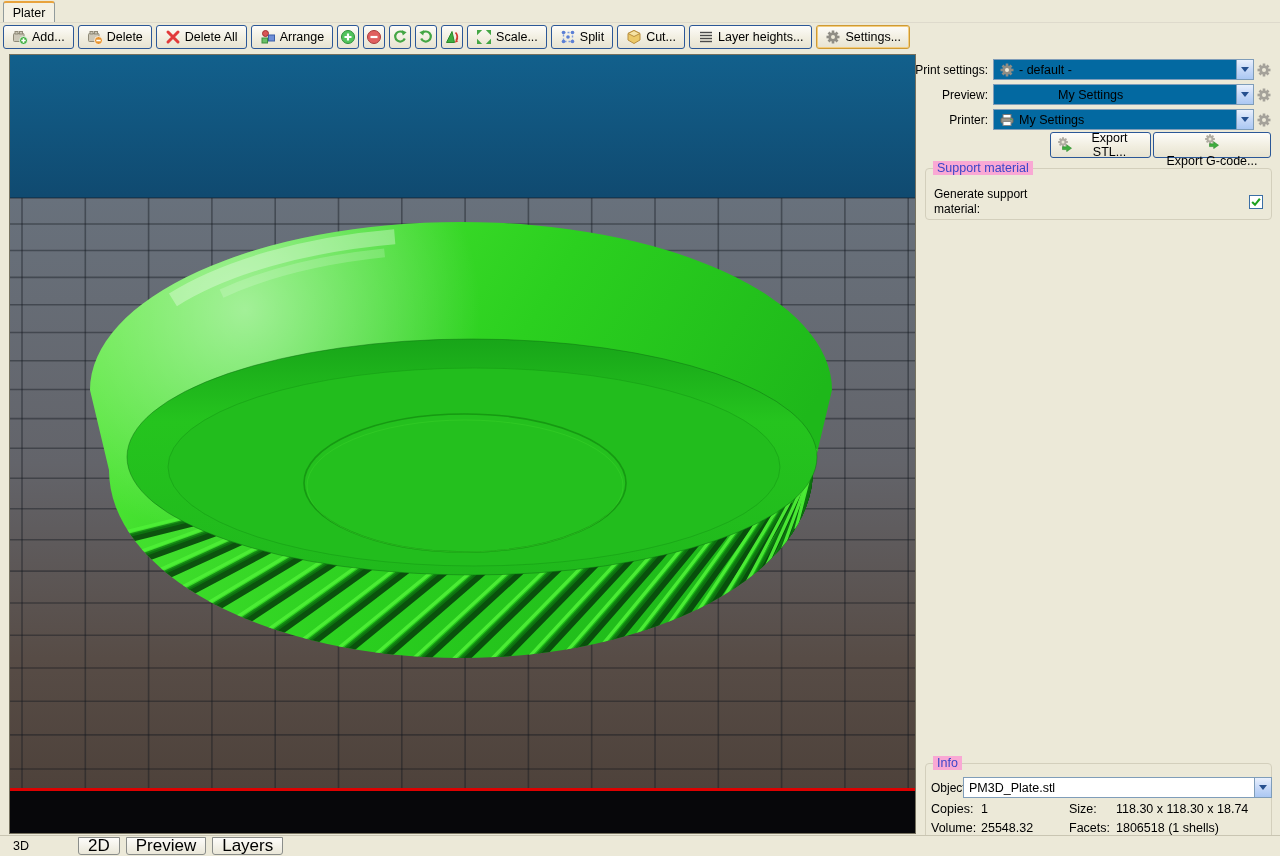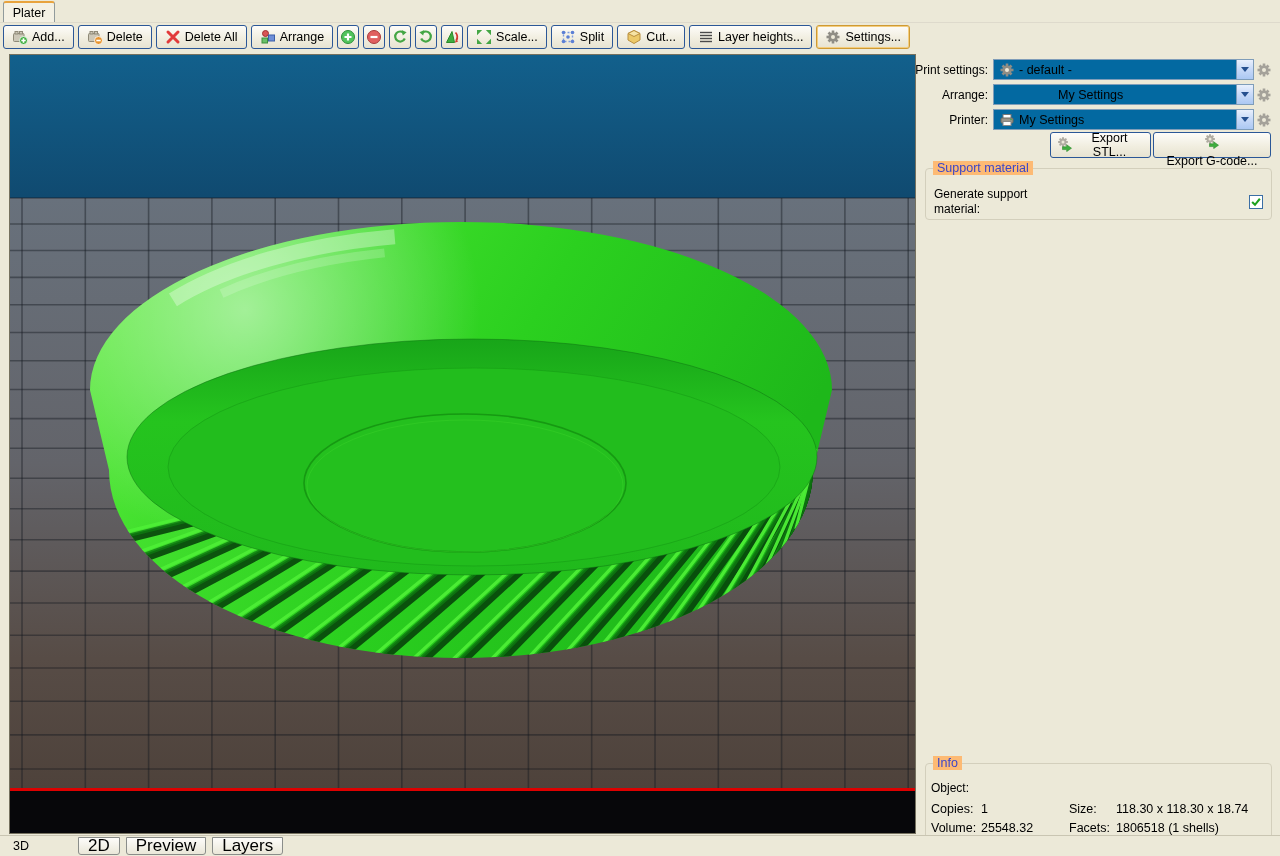--- a/index.html
+++ b/index.html
@@ -42,21 +42,21 @@
   .tri { width:0; height:0; border:4px solid transparent; border-top:5px solid #26508f; margin-top:4px; }
   .gearbtn { position:absolute; left:1256px; top:2px; width:17px; height:17px; background:none; border:none; cursor:pointer; padding:0; }
   .gearbtn svg { width:16px; height:16px; display:block; }
 
   .xbtn { position:absolute; height:26px; background:linear-gradient(#fdfcf9,#f1eee0 55%,#e7e3d1);
     border:1px solid #2b5797; border-radius:3px; display:flex; align-items:center; gap:2px; padding:0 6px;
     font-family:inherit; font-size:12.5px; cursor:pointer; }
   .xbtn svg { width:16px; height:16px; flex:none; }
 
   .groupbox { position:absolute; border:1px solid #d3cfbc; border-radius:4px; }
-  .legend { position:absolute; top:-8px; left:7px; background:#fdba74; padding:0 4px; color:#3b45c8; font-size:12.5px; white-space:nowrap;text-align:right; }
+  .legend { position:absolute; top:-8px; left:7px; background:#f9a8d4; padding:0 4px; color:#3b45c8; font-size:12.5px; white-space:nowrap;text-align:right; }
   .support-label { position:absolute; left:8px; top:18px; width:120px; line-height:15px; font-size:12px; }
   .checkbox { position:absolute; left:323px; top:26px; width:14px; height:14px; background:#fff; border:1px solid #3b6ea5; }
   .checkbox svg { width:12px; height:12px; display:block; margin:0 auto; }
 
   .obj-label { position:absolute; left:5px; top:17px; font-size:12px; }
   .obj-combo { position:absolute; left:37px; top:13px; width:309px; height:21px; background:#fff; border:1px solid #7f9db9;
     display:flex; align-items:center; font-size:12.5px; }
   .obj-combo .cval { margin-left:5px; }
   .irow { position:absolute; left:0; height:19px; width:100%; font-size:12.5px; }
   .irow .c1 { position:absolute; left:5px;  white-space:nowrap; }
@@ -439,20 +439,26 @@
       <span class="checkbox" id="supportCheck">
           <svg viewBox="0 0 14 14">
             <polyline points="2.5,7 5.8,10.3 11.5,3.2" fill="none" stroke="#1ea11e" stroke-width="2.4"></polyline>
           </svg>
         </span>
     </div>
 
     <div class="groupbox" style="left:925px; top:763px; width:347px; height:92px;">
       <span class="legend">Info</span>
       <span class="obj-label">Object:</span>
+      <div class="obj-combo">
+        <span class="cval">PM3D_Plate.stl</span>
+        <span class="carrow">
+            <span class="tri"></span>
+          </span>
+      </div>
       <div id="infoRows">
           <div class="irow" style="top: 38px;">
             <span class="c1">Copies:</span>
             <span class="c2">1</span>
             <span class="c3">Size:</span>
             <span class="c4">118.30 x 118.30 x 18.74</span>
           </div>
           <div class="irow" style="top: 57px;">
             <span class="c1">Volume:</span>
             <span class="c2">25548.32</span>
@@ -494,21 +500,21 @@
               <line x1="1.5" y1="8" x2="14.5" y2="8"></line>
               <line x1="3.5" y1="3.5" x2="12.5" y2="12.5"></line>
               <line x1="12.5" y1="3.5" x2="3.5" y2="12.5"></line>
             </g>
             <circle cx="8" cy="8" r="4.6" fill="#a5a29a"></circle>
             <circle cx="8" cy="8" r="2" fill="#ece9d8"></circle>
           </svg>
         </button>
       </div>
       <div class="prow" style="top: 84px;">
-        <span class="plabel">Arrange:</span>
+        <span class="plabel">Preview:</span>
         <div class="combo">
           <span class="cspacer"></span>
           <span class="cval">My Settings</span>
           <span class="carrow">
             <span class="tri"></span>
           </span>
         </div>
         <button class="gearbtn">
           <svg viewBox="0 0 16 16">
             <g stroke="#a5a29a" stroke-width="2.6">

